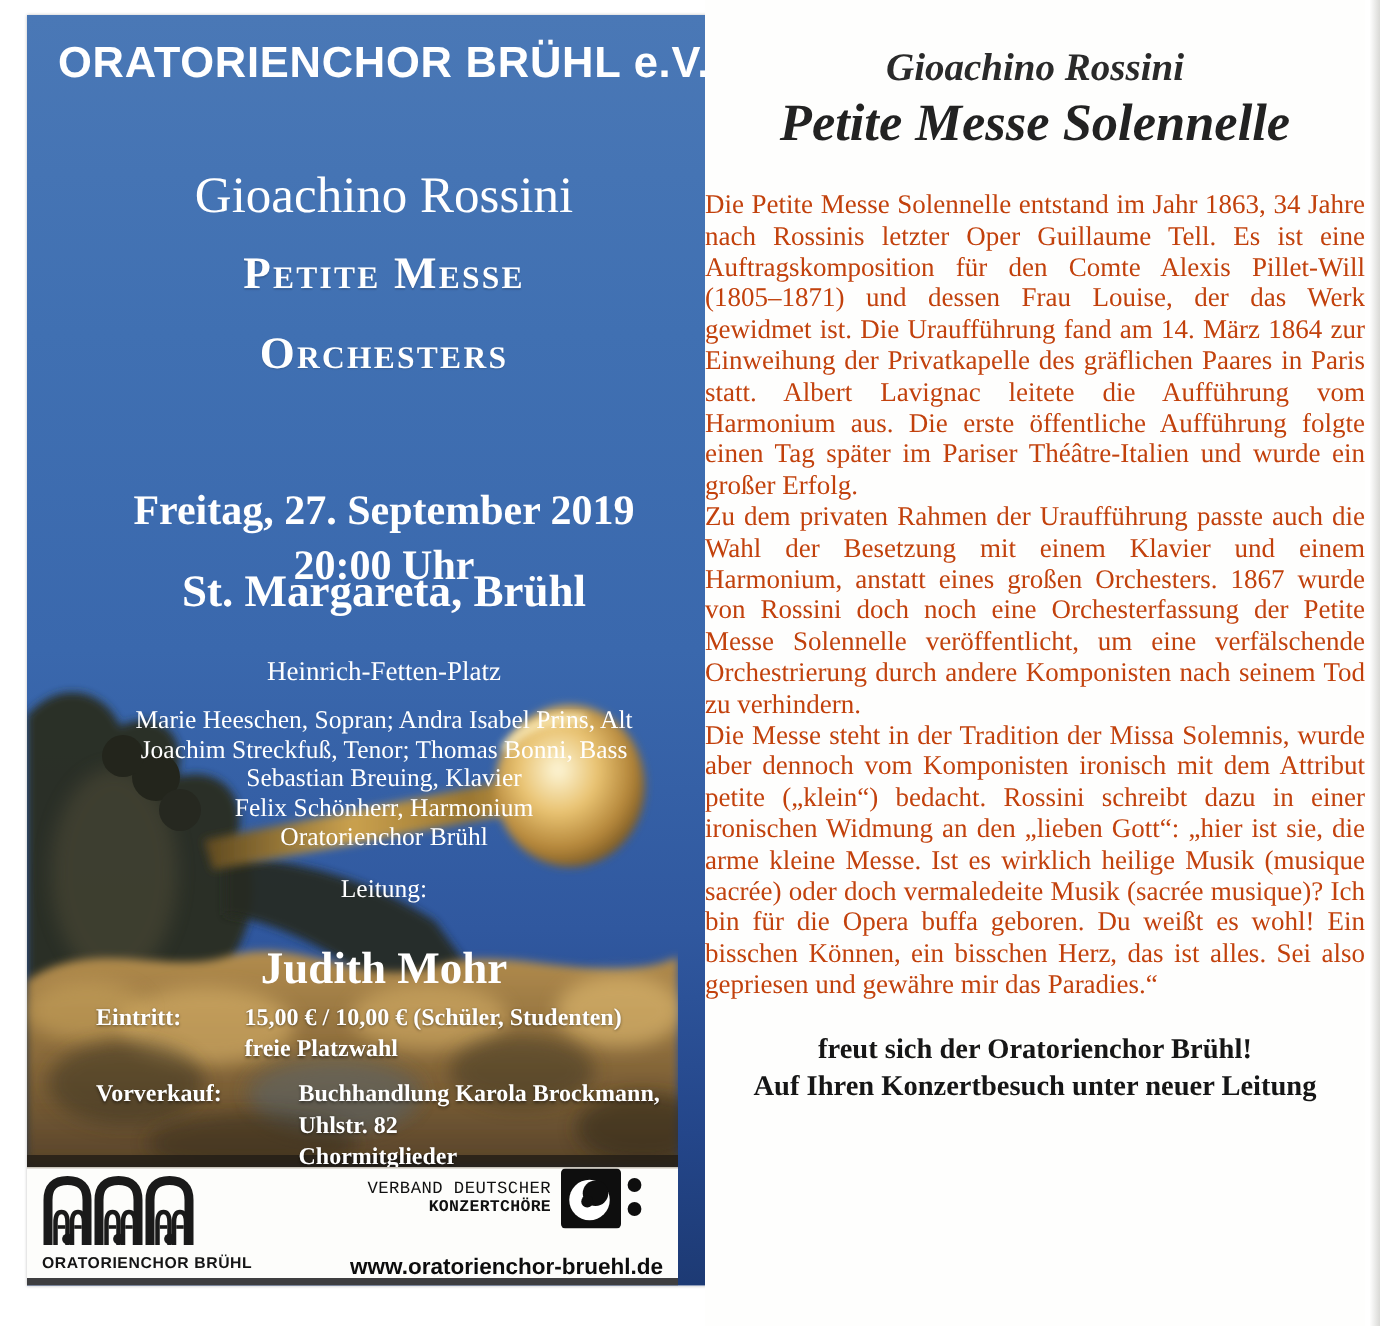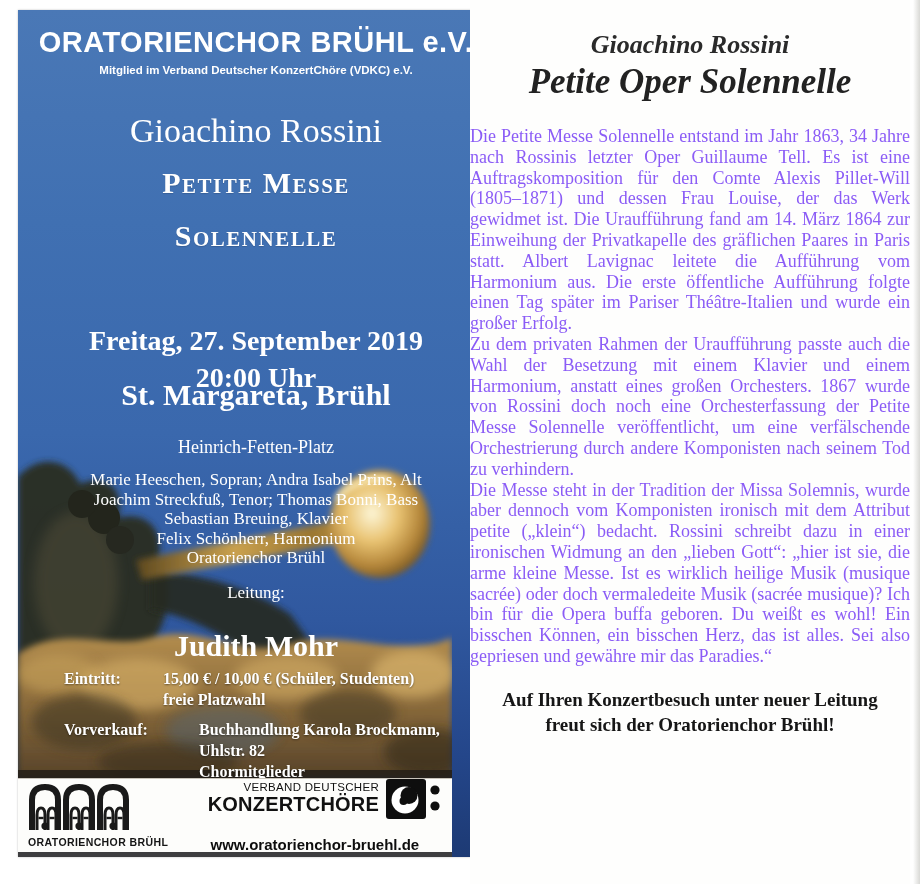--- a/index.html
+++ b/index.html
@@ -37,30 +37,30 @@
   .poster-footer{
     position:absolute;left:0;bottom:5px;width:434px;height:74px;background:#fdfdfb;z-index:4;
     display:flex;align-items:center;justify-content:space-between;padding:0 10px;box-sizing:border-box;
     border-top:1px solid #c9c4ba;
   }
   .poster-bottom-bar{position:absolute;left:0;bottom:0;width:434px;height:5px;background:#3e3e40;z-index:5;}
   .choir-logo-col{display:flex;flex-direction:column;align-items:flex-start;}
   .choir-logo-caption{font-family:"Liberation Sans",sans-serif;font-weight:bold;font-size:10.5px;letter-spacing:.4px;color:#151515;margin-top:2px;}
   .assoc-col{display:flex;flex-direction:column;align-items:center;}
   .assoc-row{display:flex;align-items:center;gap:7px;}
-  .assoc-text{display:flex;flex-direction:column;align-items:flex-end;font-family:Liberation Sans, sans-serif;color:#111;}
+  .assoc-text{display:flex;flex-direction:column;align-items:flex-end;font-family:Liberation Mono, monospace;color:#111;}
   .assoc-line1{font-size:11.5px;letter-spacing:.3px;}
-  .assoc-line2{font-size:20px;font-weight:bold;letter-spacing:.2px;padding-left:20px;}
+  .assoc-line2{font-size:11px;font-weight:bold;letter-spacing:.2px;padding-left:20px;}
   .website{font-family:"Liberation Sans",sans-serif;font-weight:bold;font-size:15px;color:#0d0d0d;margin-top:17px;}
 
   
   .page-right{position:absolute;left:470px;top:0;width:440px;height:884px;background:#fefefd;color:#1e1e1e;}
   .r-composer{margin-top:30px;text-align:center;font-style:italic;font-weight:bold;font-size:26px;color:#2a2a2a;}
   .r-title{margin-top:2px;text-align:center;font-style:italic;font-weight:bold;font-size:35px;color:#222;}
-  .r-body{margin-top:24px;font-size:18px;line-height:20.8px;text-align:justify;color:#8b5cf6;}
+  .r-body{margin-top:24px;font-size:18px;line-height:20.8px;text-align:justify;color:#c2410c;}
   .r-body p{margin:0;}
   .r-closing{margin-top:20px;text-align:center;font-weight:bold;font-size:19px;line-height:25px;color:#161616;}
 </style>
 </head>
 <body>
 
 <div>
 
   <div class="poster">
 
@@ -113,25 +113,24 @@
       <ellipse cx="205" cy="306" rx="60" ry="26" fill="#44526046" opacity="0.9" filter="url(#soft)"></ellipse>
       <ellipse cx="205" cy="310" rx="55" ry="24" fill="#5a6b77" opacity="0.35" filter="url(#soft)"></ellipse>
       <ellipse cx="330" cy="292" rx="48" ry="24" fill="#3c3424" opacity="0.5" filter="url(#soft)"></ellipse>
       <ellipse cx="410" cy="330" rx="44" ry="24" fill="#2e2818" opacity="0.55" filter="url(#soft)"></ellipse>
       <ellipse cx="150" cy="340" rx="70" ry="20" fill="#2e2818" opacity="0.45" filter="url(#soft)"></ellipse>
 
       <rect x="0" y="348" width="434" height="8" fill="#241f16" opacity="0.85"></rect>
     </svg>
 
     <div class="poster-text org-title">ORATORIENCHOR BRÜHL e.V.</div>
-    <div class="poster-text org-sub">Mitglied im Verband Deutscher KonzertChöre (VDKC) e.V.</div>
     <div class="poster-text composer1">Gioachino Rossini</div>
     <div class="poster-text work-title">
       <div>Petite Messe</div>
-      <div>Solennelle</div>
+      <div>Orchesters</div>
     </div>
     <div class="poster-text datetime">
       <div>Freitag, 27. September 2019</div>
       <div>20:00 Uhr</div>
     </div>
     <div class="poster-text venue">St. Margareta, Brühl</div>
     <div class="poster-text venue-sub">Heinrich-Fetten-Platz</div>
     <div class="poster-text performers">
       <div>Marie Heeschen, Sopran;  Andra Isabel Prins, Alt</div>
       <div>Joachim Streckfuß, Tenor; Thomas Bonni, Bass</div>
@@ -208,26 +207,26 @@
           </svg>
         </div>
         <div class="website">www.oratorienchor-bruehl.de</div>
       </div>
     </div>
     <div class="poster-bottom-bar"></div>
   </div>
 
   <div class="page-right">
     <div class="r-composer">Gioachino Rossini</div>
-    <div class="r-title">Petite Oper Solennelle</div>
+    <div class="r-title">Petite Messe Solennelle</div>
     <div class="r-body">
       <p>Die Petite Messe Solennelle entstand im Jahr 1863, 34 Jahre nach Rossinis letzter Oper Guillaume Tell. Es ist eine Auftragskomposition für den Comte Alexis Pillet-Will (1805–1871) und dessen Frau Louise, der das Werk gewidmet ist. Die Uraufführung fand am 14. März 1864 zur Einweihung der Privatkapelle des gräflichen Paares in Paris statt. Albert Lavignac leitete die Aufführung vom Harmonium aus. Die erste öffentliche Aufführung folgte einen Tag später im Pariser Théâtre-Italien und wurde ein großer Erfolg.</p>
       <p>Zu dem privaten Rahmen der Uraufführung passte auch die Wahl der Besetzung mit einem Klavier und einem Harmonium, anstatt eines großen Orchesters. 1867 wurde von Rossini doch noch eine Orchesterfassung der Petite Messe Solennelle veröffentlicht, um eine verfälschende Orchestrierung durch andere Komponisten nach seinem Tod zu verhindern.</p>
       <p>Die Messe steht in der Tradition der Missa Solemnis, wurde aber dennoch vom Komponisten ironisch mit dem Attribut petite („klein“) bedacht. Rossini schreibt dazu in einer ironischen Widmung an den „lieben Gott“: „hier ist sie, die arme kleine Messe. Ist es wirklich heilige Musik (musique sacrée) oder doch vermaledeite Musik (sacrée musique)? Ich bin für die Opera buffa geboren. Du weißt es wohl! Ein bisschen Können, ein bisschen Herz, das ist alles. Sei also gepriesen und gewähre mir das Paradies.“</p>
     </div>
     <div class="r-closing">
+      <div>freut sich der Oratorienchor Brühl!</div>
       <div>Auf Ihren Konzertbesuch unter neuer Leitung</div>
-      <div>freut sich der Oratorienchor Brühl!</div>
     </div>
   </div>
 
   <div class="scan-edge"></div>
 </div>
 
 </body></html>

